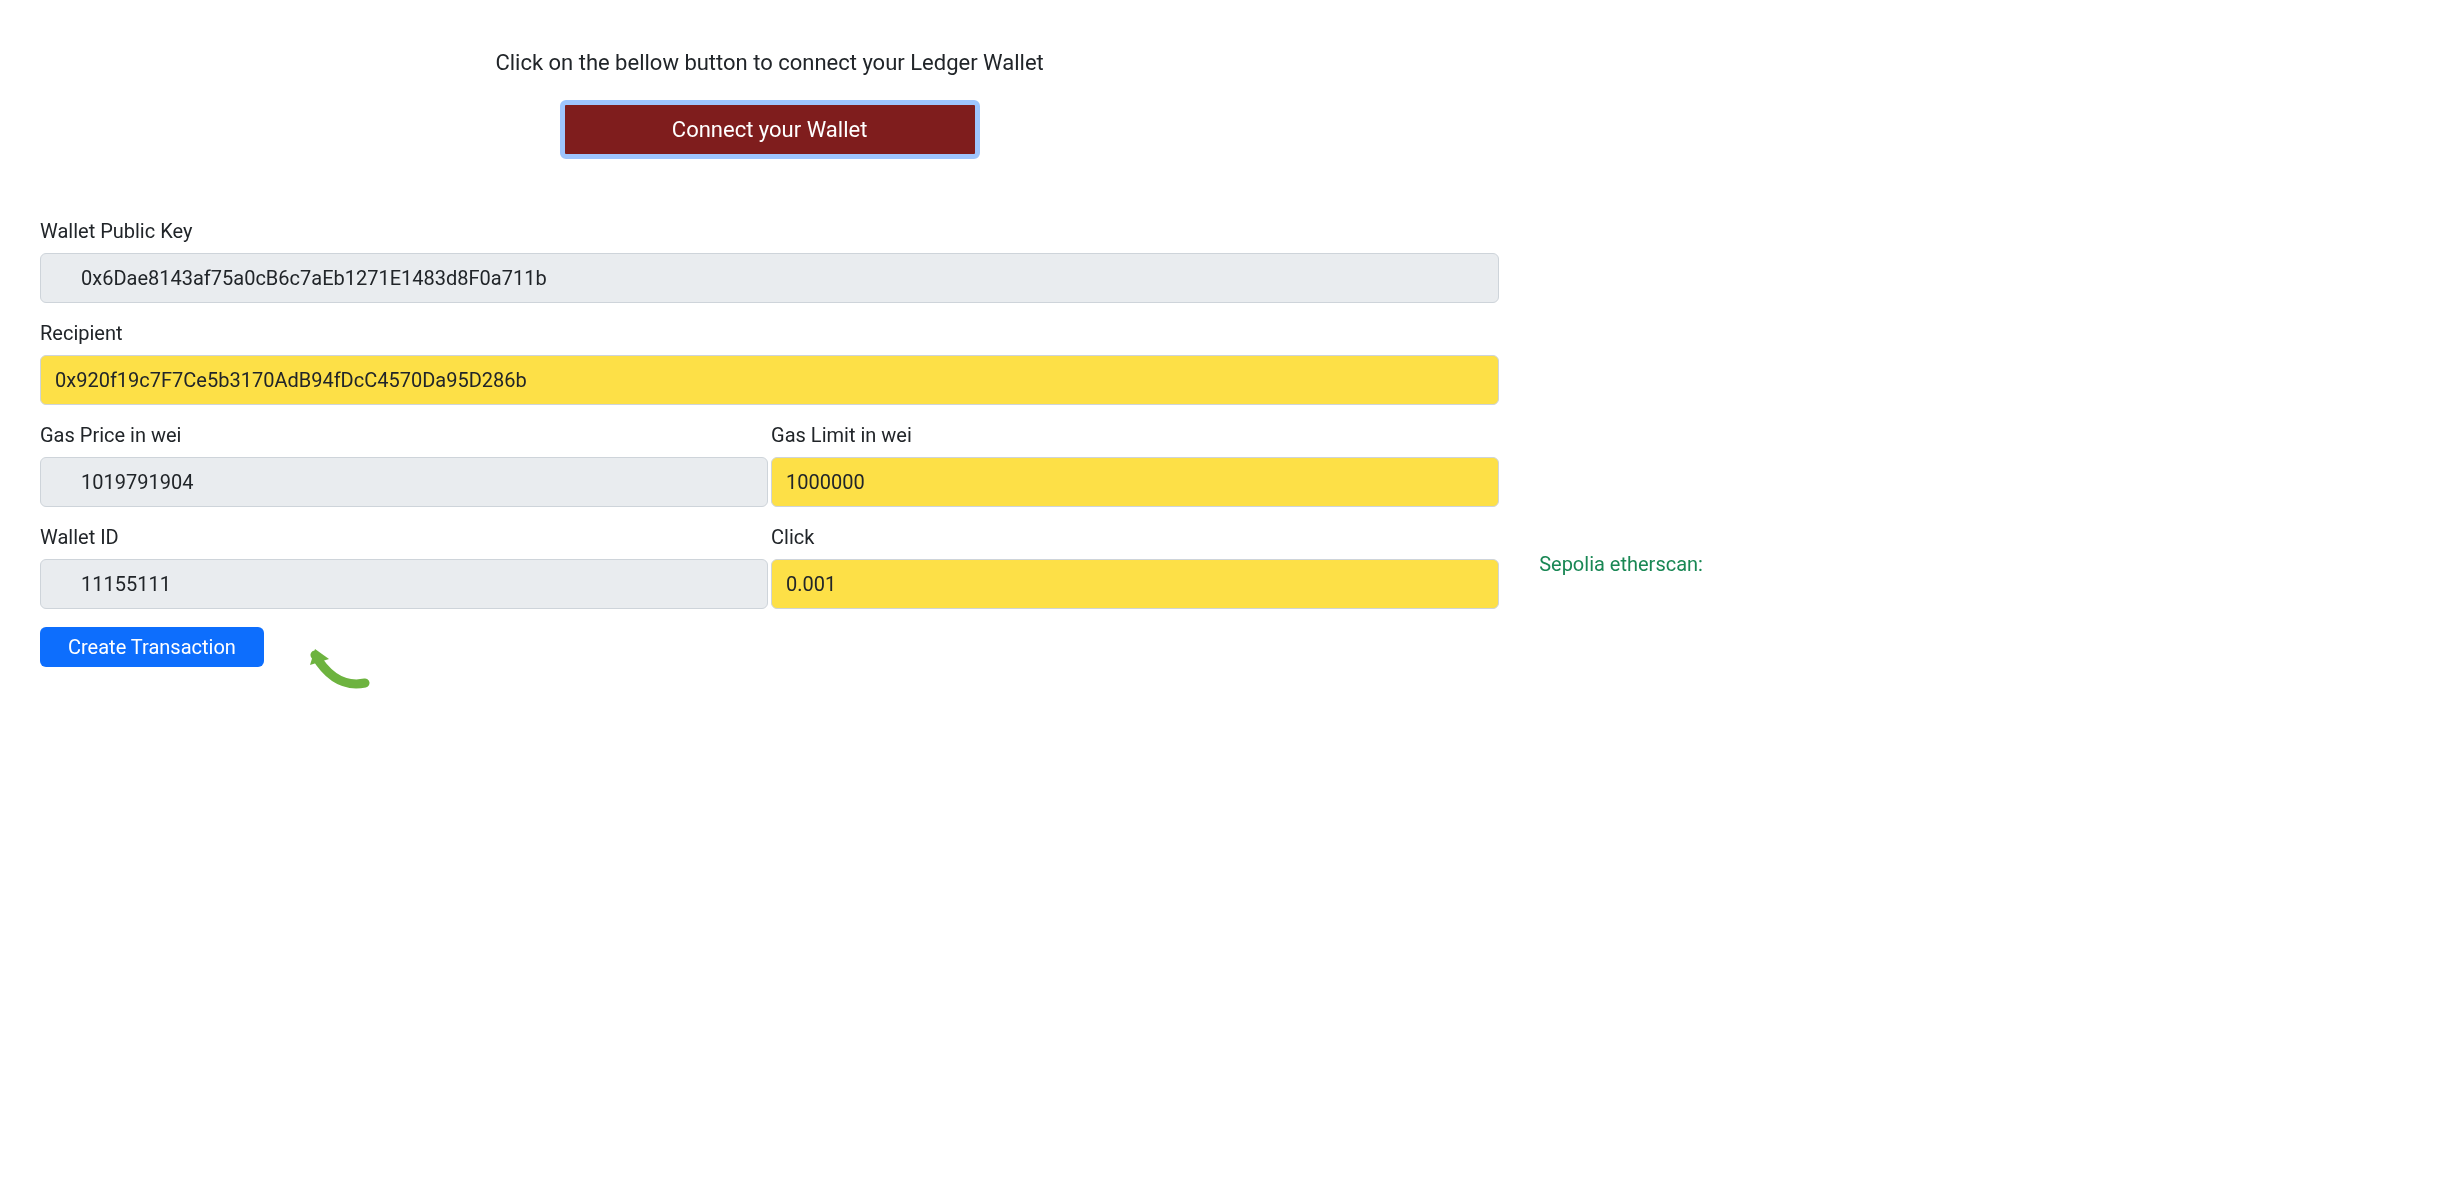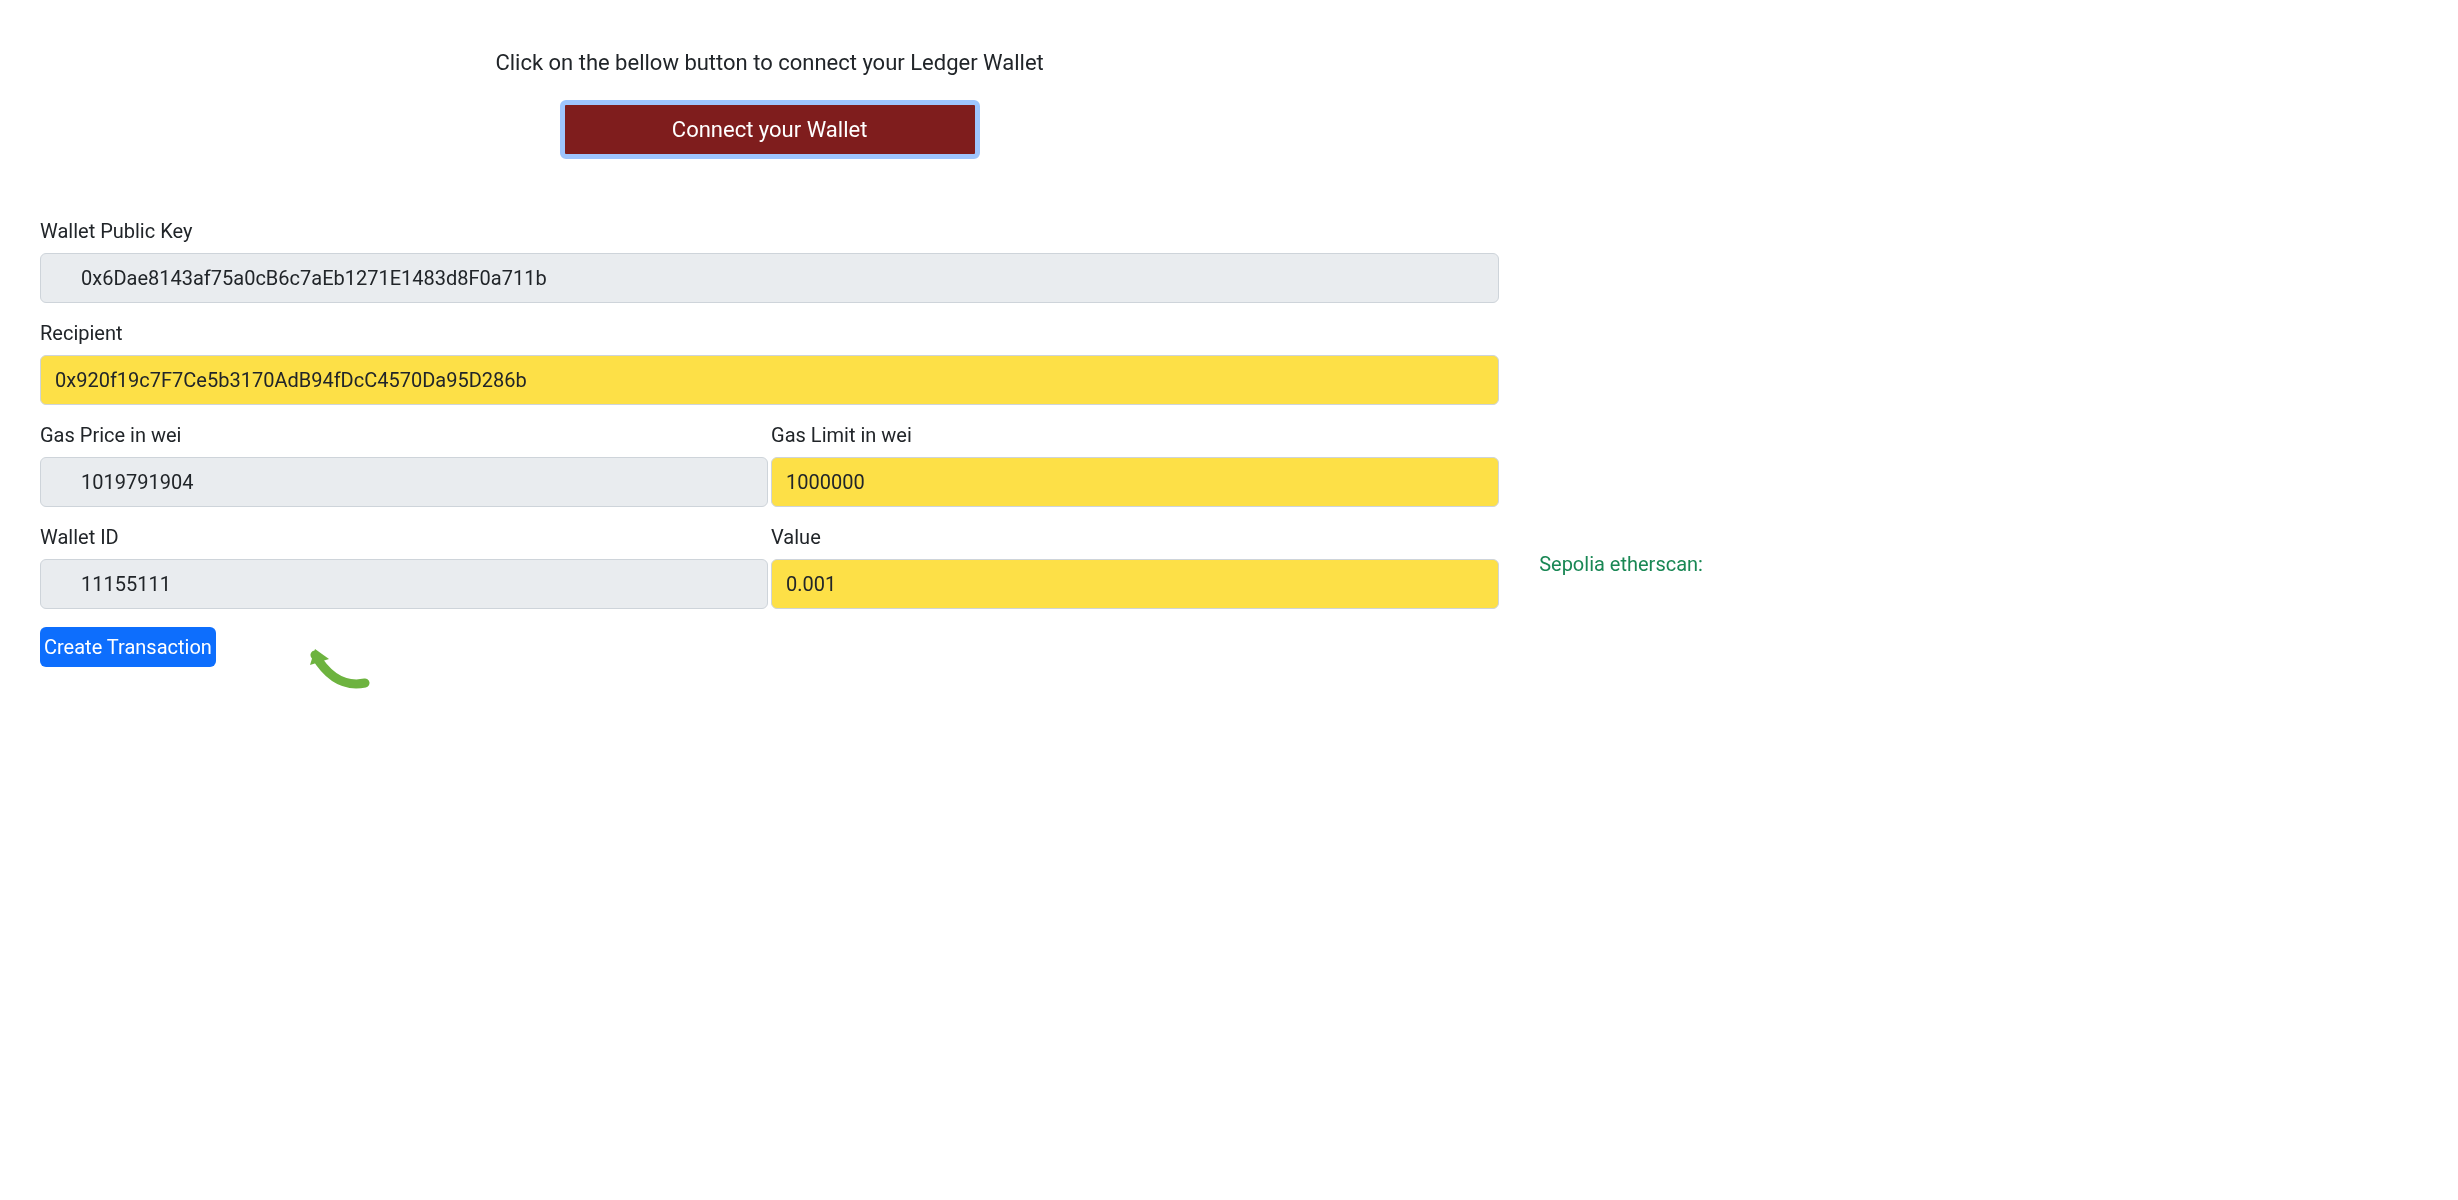--- a/index.html
+++ b/index.html
@@ -88,21 +88,21 @@
     .form-control[readonly],
     .form-control[disabled] {
       background-color: #e9ecef;
       color: #212529;
       padding-left: 40px;
     }
     .btn-primary {
       background: #0d6efd;
       color: #fff;
       font-size: 20px;
-      padding: 8px 4px;
+      padding: 8px 28px;
       border-radius: 6px;
     }
     .etherscan-label {
       color: #198754;
       font-size: 20px;
     }
     .arrow-annotation {
       position: relative;
       left: 265px;
       top: -26px;
@@ -142,21 +142,21 @@
         <input type="text" class="form-control" value="1000000" style="">
       </div>
     </div>
 
     <div class="row-2">
       <div class="form-group">
         <label>Wallet ID</label>
         <input type="text" class="form-control" readonly="" value="11155111" style="">
       </div>
       <div class="form-group">
-        <label>Value</label>
+        <label>Click</label>
         <input type="text" class="form-control" value="0.001" style="">
       </div>
     </div>
 
     <button class="btn btn-primary">Create Transaction</button>
 
     <div class="arrow-annotation">
       <svg viewBox="0 0 70 50" width="70" height="50">
         <path d="M 60 42 Q 30 48 10 14" stroke="#6db33f" stroke-width="9" fill="none" stroke-linecap="round"></path>
         <path d="M 5 24 L 10 8 L 24 18 Z" fill="#6db33f"></path>

